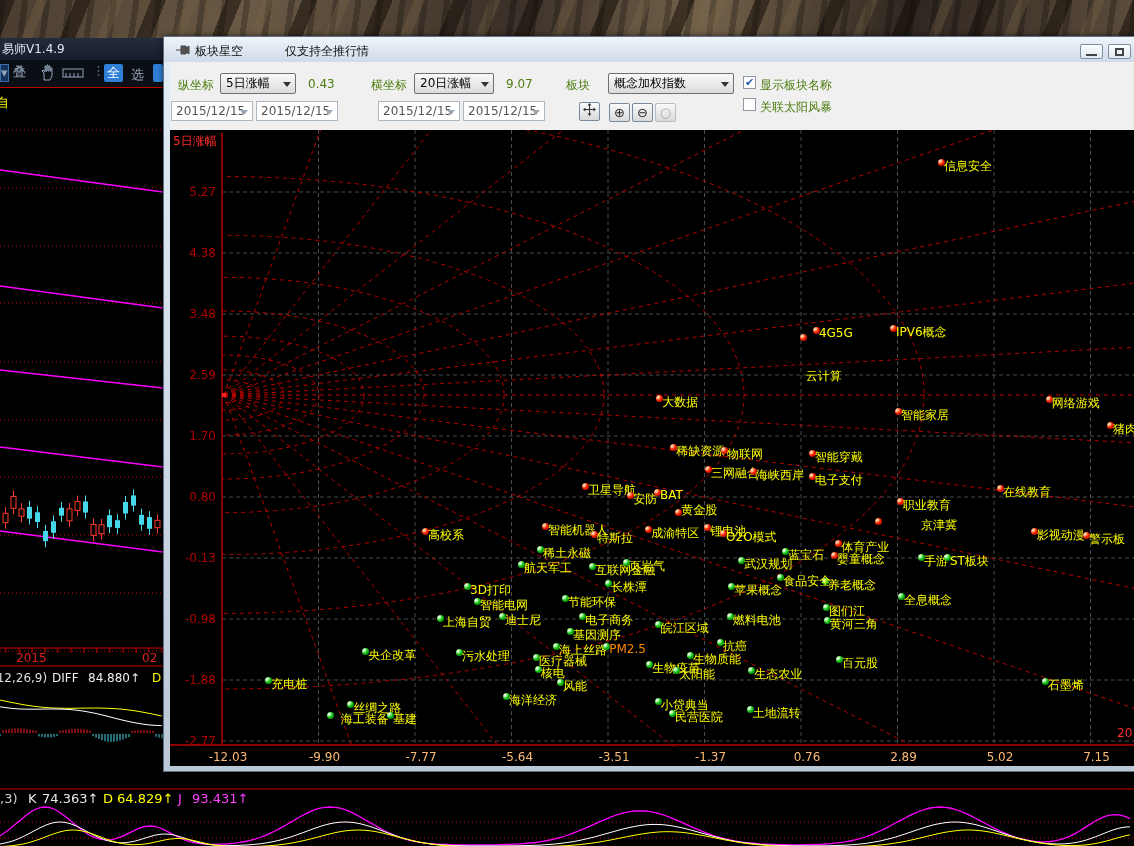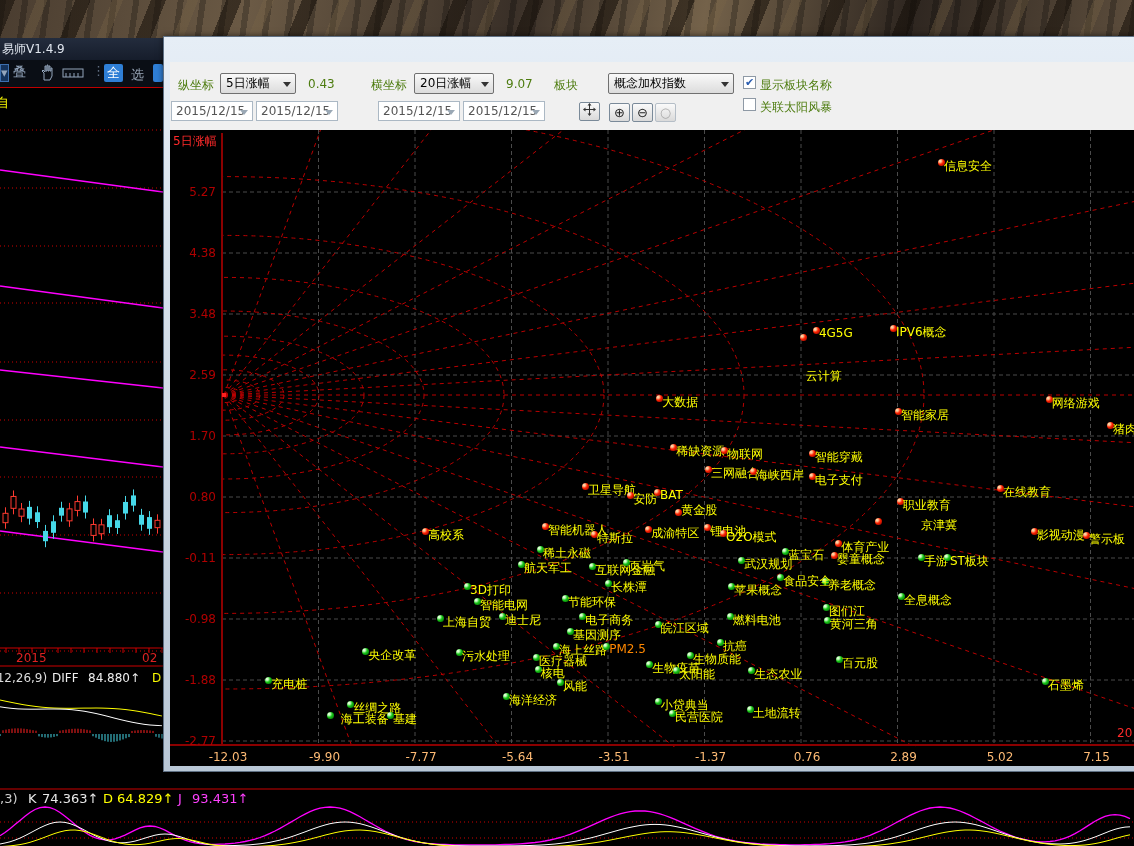--- a/index.html
+++ b/index.html
@@ -228,29 +228,44 @@
           <line x1="0" y1="50" x2="1134" y2="50" stroke="#cc0000" stroke-dasharray="1 3"></line>
           <line x1="0" y1="66" x2="1134" y2="66" stroke="#cc0000" stroke-dasharray="1 3"></line>
           <polyline points="0,63.7 5,60.5 10,56.7 15,52.6 20,48.4 25,44.2 30,40.5 35,37.5 40,35.7 45,35.0 50,35.7 55,37.5 60,40.5 65,44.2 70,48.3 75,52.6 80,56.6 85,60.3 90,63.3 95,65.6 100,67.1 105,67.9 110,67.8 115,66.9 120,65.2 125,63.1 130,60.6 135,58.1 140,55.9 145,54.5 150,54.0 155,54.5 160,56.0 165,58.2 170,60.8 175,63.5 180,66.0 185,68.1 190,69.7 195,70.9 200,71.7 205,72.1 210,72.3 215,72.3 220,72.2 225,72.0 230,71.6 235,71.1 240,70.4 245,69.5 250,68.4 255,67.1 260,65.5 265,63.6 270,61.4 275,59.0 280,56.4 285,53.5 290,50.6 295,47.7 300,44.8 305,42.1 310,39.7 315,37.7 320,36.2 325,35.3 330,35.0 335,35.3 340,36.2 345,37.7 350,39.7 355,42.1 360,44.8 365,47.7 370,50.6 375,53.5 380,56.4 385,59.0 390,61.4 395,63.6 400,65.5 405,67.1 410,68.4 415,69.5 420,70.4 425,71.1 430,71.6 435,72.0 440,72.3 445,72.5 450,72.7 455,72.8 460,72.8 465,72.9 470,72.9 475,72.9 480,72.9 485,72.9 490,72.8 495,72.8 500,72.7 505,72.5 510,72.4 515,72.2 520,71.9 525,71.5 530,71.0 535,70.5 540,69.8 545,69.0 550,68.0 555,66.8 560,65.5 565,64.0 570,62.3 575,60.4 580,58.4 585,56.3 590,54.1 595,51.8 600,49.6 605,47.4 610,45.4 615,43.5 620,41.9 625,40.6 630,39.6 635,39.0 640,38.8 645,39.0 650,39.6 655,40.6 660,41.9 665,43.5 670,45.4 675,47.4 680,49.6 685,51.8 690,54.1 695,56.3 700,58.4 705,60.4 710,62.3 715,64.0 720,65.5 725,66.8 730,68.0 735,69.0 740,69.8 745,70.5 750,71.0 755,71.5 760,71.9 765,72.1 770,72.4 775,72.5 780,72.6 785,72.7 790,72.8 795,72.8 800,72.8 805,72.7 810,72.6 815,72.5 820,72.3 825,72.0 830,71.7 835,71.2 840,70.6 845,69.9 850,69.0 855,67.9 860,66.6 865,65.0 870,63.3 875,61.2 880,59.0 885,56.6 890,54.0 895,51.3 900,48.6 905,46.0 910,43.4 915,41.1 920,39.0 925,37.3 930,36.0 935,35.3 940,35.0 945,35.3 950,36.0 955,37.3 960,39.0 965,41.1 970,43.4 975,46.0 980,48.6 985,51.3 990,54.0 995,56.6 1000,59.0 1005,61.2 1010,63.2 1015,65.0 1020,66.5 1025,67.7 1030,68.7 1035,69.3 1040,69.7 1045,69.8 1050,69.5 1055,68.8 1060,67.7 1065,66.1 1070,64.1 1075,61.6 1080,58.7 1085,55.6 1090,52.4 1095,49.3 1100,46.6 1105,44.4 1110,43.1 1115,42.6 1120,43.1 1125,44.4 1130,46.6 " fill="none" stroke="#ff00ff" stroke-width="1.3"></polyline>
           <polyline points="0,72.0 5,71.0 10,69.8 15,68.1 20,66.1 25,63.7 30,61.1 35,58.4 40,55.8 45,53.5 50,51.6 55,50.4 60,50.0 65,50.4 70,51.6 75,53.5 80,55.8 85,58.4 90,61.1 95,63.7 100,66.0 105,67.9 110,69.3 115,70.3 120,70.8 125,70.7 130,70.1 135,69.1 140,67.7 145,66.1 150,64.6 155,63.2 160,62.3 165,62.0 170,62.3 175,63.3 180,64.7 185,66.3 190,68.0 195,69.6 200,70.9 205,71.9 210,72.7 215,73.2 220,73.4 225,73.6 230,73.6 235,73.5 240,73.3 245,73.1 250,72.8 255,72.3 260,71.8 265,71.1 270,70.3 275,69.2 280,68.1 285,66.7 290,65.2 295,63.5 300,61.7 305,59.9 310,58.0 315,56.2 320,54.5 325,53.0 330,51.7 335,50.8 340,50.2 345,50.0 350,50.2 355,50.8 360,51.7 365,53.0 370,54.5 375,56.2 380,58.0 385,59.9 390,61.7 395,63.5 400,65.2 405,66.7 410,68.1 415,69.2 420,70.3 425,71.1 430,71.8 435,72.4 440,72.8 445,73.1 450,73.4 455,73.6 460,73.7 465,73.8 470,73.9 475,73.9 480,73.9 485,73.9 490,73.9 495,73.9 500,73.9 505,73.9 510,73.8 515,73.8 520,73.7 525,73.6 530,73.5 535,73.3 540,73.1 545,72.8 550,72.4 555,72.0 560,71.4 565,70.8 570,70.1 575,69.3 580,68.3 585,67.2 590,66.1 595,64.8 600,63.4 605,62.0 610,60.6 615,59.2 620,57.8 625,56.5 630,55.4 635,54.4 640,53.5 645,52.9 650,52.5 655,52.4 660,52.5 665,52.9 670,53.5 675,54.4 680,55.4 685,56.5 690,57.8 695,59.2 700,60.6 705,62.0 710,63.4 715,64.8 720,66.1 725,67.2 730,68.3 735,69.3 740,70.1 745,70.8 750,71.4 755,72.0 760,72.4 765,72.8 770,73.1 775,73.3 780,73.5 785,73.6 790,73.7 795,73.8 800,73.8 805,73.8 810,73.9 815,73.8 820,73.8 825,73.8 830,73.7 835,73.6 840,73.4 845,73.2 850,72.9 855,72.5 860,72.0 865,71.5 870,70.8 875,69.9 880,69.0 885,67.8 890,66.6 895,65.2 900,63.6 905,62.0 910,60.3 915,58.6 920,56.9 925,55.3 930,53.8 935,52.5 940,51.5 945,50.7 950,50.2 955,50.0 960,50.2 965,50.7 970,51.5 975,52.5 980,53.8 985,55.3 990,56.9 995,58.6 1000,60.3 1005,62.0 1010,63.6 1015,65.2 1020,66.6 1025,67.8 1030,68.9 1035,69.9 1040,70.7 1045,71.3 1050,71.7 1055,71.9 1060,72.0 1065,71.8 1070,71.4 1075,70.7 1080,69.7 1085,68.4 1090,66.8 1095,65.0 1100,63.0 1105,61.0 1110,59.0 1115,57.3 1120,56.0 1125,55.1 1130,54.8 " fill="none" stroke="#ffffff"></polyline>
           <polyline points="0,74.6 5,74.3 10,73.9 15,73.3 20,72.6 25,71.6 30,70.3 35,68.7 40,67.0 45,65.1 50,63.2 55,61.4 60,59.9 65,58.7 70,58.1 75,58.0 80,58.6 85,59.6 90,61.1 95,62.8 100,64.7 105,66.6 110,68.4 115,69.9 120,71.1 125,72.0 130,72.6 135,72.7 140,72.5 145,72.0 150,71.2 155,70.1 160,69.0 165,67.9 170,67.1 175,66.6 180,66.5 185,66.9 190,67.8 195,68.8 200,70.0 205,71.2 210,72.3 215,73.1 220,73.8 225,74.2 230,74.5 235,74.7 240,74.7 245,74.7 250,74.6 255,74.5 260,74.3 265,74.0 270,73.7 275,73.3 280,72.7 285,72.1 290,71.3 295,70.4 300,69.4 305,68.3 310,67.1 315,65.8 320,64.5 325,63.1 330,61.9 335,60.7 340,59.7 345,58.9 350,58.4 355,58.1 360,58.0 365,58.3 370,58.8 375,59.5 380,60.5 385,61.6 390,62.9 395,64.2 400,65.5 405,66.8 410,68.0 415,69.2 420,70.2 425,71.1 430,71.9 435,72.6 440,73.2 445,73.6 450,74.0 455,74.2 460,74.5 465,74.6 470,74.7 475,74.8 480,74.9 485,74.9 490,74.9 495,75.0 500,75.0 505,75.0 510,75.0 515,74.9 520,74.9 525,74.9 530,74.8 535,74.8 540,74.7 545,74.6 550,74.4 555,74.3 560,74.0 565,73.8 570,73.4 575,73.0 580,72.6 585,72.0 590,71.4 595,70.7 600,69.9 605,69.0 610,68.1 615,67.1 620,66.1 625,65.1 630,64.1 635,63.2 640,62.3 645,61.5 650,60.8 655,60.3 660,59.9 665,59.7 670,59.7 675,59.9 680,60.2 685,60.7 690,61.4 695,62.1 700,63.0 705,63.9 710,64.9 715,65.9 720,66.9 725,67.9 730,68.8 735,69.7 740,70.5 745,71.2 750,71.9 755,72.4 760,72.9 765,73.3 770,73.7 775,74.0 780,74.2 785,74.4 790,74.5 795,74.7 800,74.7 805,74.8 810,74.9 815,74.9 820,74.9 825,74.9 830,74.9 835,74.9 840,74.8 845,74.7 850,74.6 855,74.5 860,74.3 865,74.1 870,73.8 875,73.5 880,73.0 885,72.5 890,71.9 895,71.1 900,70.3 905,69.4 910,68.3 915,67.2 920,66.0 925,64.8 930,63.6 935,62.4 940,61.3 945,60.3 950,59.5 955,58.8 960,58.3 965,58.0 970,58.0 975,58.2 980,58.7 985,59.3 990,60.1 995,61.1 1000,62.2 1005,63.4 1010,64.6 1015,65.8 1020,67.0 1025,68.1 1030,69.2 1035,70.1 1040,71.0 1045,71.7 1050,72.3 1055,72.8 1060,73.2 1065,73.5 1070,73.6 1075,73.5 1080,73.3 1085,73.0 1090,72.4 1095,71.6 1100,70.6 1105,69.4 1110,68.1 1115,66.6 1120,65.2 1125,63.9 1130,62.8 " fill="none" stroke="#ffff00"></polyline>
         </svg></div>
   </div>
 
   <div id="fwin" class="abs">
     <div class="abs winborder"></div>
+    <div class="abs titlebar">
+      <span class="t" style="left:12px;top:7px;">
+        <svg width="14" height="12" viewBox="0 0 14 12">
+            <path d="M0 6 H5 M5 2 H10 V10 H5 Z M10 4 L13 2 V10 L10 8" fill="#555" stroke="#444"></path>
+          </svg>
+      </span>
+      <span class="t" style="left:31px;">板块星空</span>
+      <span class="t" style="left:121px;">仅支持全推行情</span>
+      <span class="winbtn" style="left:916px;">
+          <span class="g" style="left:5px;top:9px;width:11px;height:2px;"></span>
+        </span>
+      <span class="winbtn" style="left:944px;">
+          <span class="g" style="left:6px;top:3px;width:9px;height:8px;background:none;border:2px solid #444;"></span>
+        </span>
+    </div>
 
     <div class="abs toolpanel">
       <span class="tp-lbl" style="left:8px;top:15px;">纵坐标</span>
       <div class="combo" style="left:50px;top:11px;width:76px;"><span>5日涨幅</span><span class="arr"></span></div>
       <span class="tp-lbl" style="left:138px;top:15px;">0.43</span>
       <span class="tp-lbl" style="left:201px;top:15px;">横坐标</span>
       <div class="combo" style="left:244px;top:11px;width:80px;"><span>20日涨幅</span><span class="arr"></span></div>
       <span class="tp-lbl" style="left:336px;top:15px;">9.07</span>
-      <span class="tp-lbl" style="left:384px;top:15px;text-align:center;">板块</span>
+      <span class="tp-lbl" style="left:396px;top:15px;text-align:center;">板块</span>
       <div class="combo" style="left:438px;top:11px;width:126px;"><span>概念加权指数</span><span class="arr"></span></div>
       <span class="chk" style="left:573px;top:14px;">✔</span>
       <span class="tp-lbl" style="left:590px;top:15px;">显示板块名称</span>
       <span class="chk" style="left:573px;top:36px;"></span>
       <span class="tp-lbl" style="left:590px;top:37px;">关联太阳风暴</span>
 
       <div class="datec" style="left:1px;top:39px;"><span>2015/12/15</span><span class="arr"></span></div>
       <div class="datec" style="left:86px;top:39px;"><span>2015/12/15</span><span class="arr"></span></div>
       <div class="datec" style="left:208px;top:39px;"><span>2015/12/15</span><span class="arr"></span></div>
       <div class="datec" style="left:293px;top:39px;"><span>2015/12/15</span><span class="arr"></span></div>
@@ -325,21 +340,21 @@
           <rect x="52" y="263" width="4" height="4" fill="#ff2020"></rect>
         </svg></div>
     <span class="axistitle">5日涨幅</span>
     <span class="cornerlab" style="left:947px;top:596px;">20</span>
   <span class="ylab" style="left: 2px; top: 55px;">5.27</span>
       <span class="ylab" style="left: 2px; top: 116px;">4.38</span>
       <span class="ylab" style="left: 2px; top: 177px;">3.48</span>
       <span class="ylab" style="left: 2px; top: 238px;">2.59</span>
       <span class="ylab" style="left: 2px; top: 299px;">1.70</span>
       <span class="ylab" style="left: 2px; top: 360px;">0.80</span>
-      <span class="ylab" style="left: 2px; top: 421px;">-0.11</span>
+      <span class="ylab" style="left: 2px; top: 421px;">-0.13</span>
       <span class="ylab" style="left: 2px; top: 482px;">-0.98</span>
       <span class="ylab" style="left: 2px; top: 543px;">-1.88</span>
       <span class="ylab" style="left: 2px; top: 604px;">-2.77</span>
       <span class="xlab" style="left: 28px; top: 620px;">-12.03</span>
       <span class="xlab" style="left: 124.5px; top: 620px;">-9.90</span>
       <span class="xlab" style="left: 221px; top: 620px;">-7.77</span>
       <span class="xlab" style="left: 317.5px; top: 620px;">-5.64</span>
       <span class="xlab" style="left: 414px; top: 620px;">-3.51</span>
       <span class="xlab" style="left: 510.5px; top: 620px;">-1.37</span>
       <span class="xlab" style="left: 607px; top: 620px;">0.76</span>

